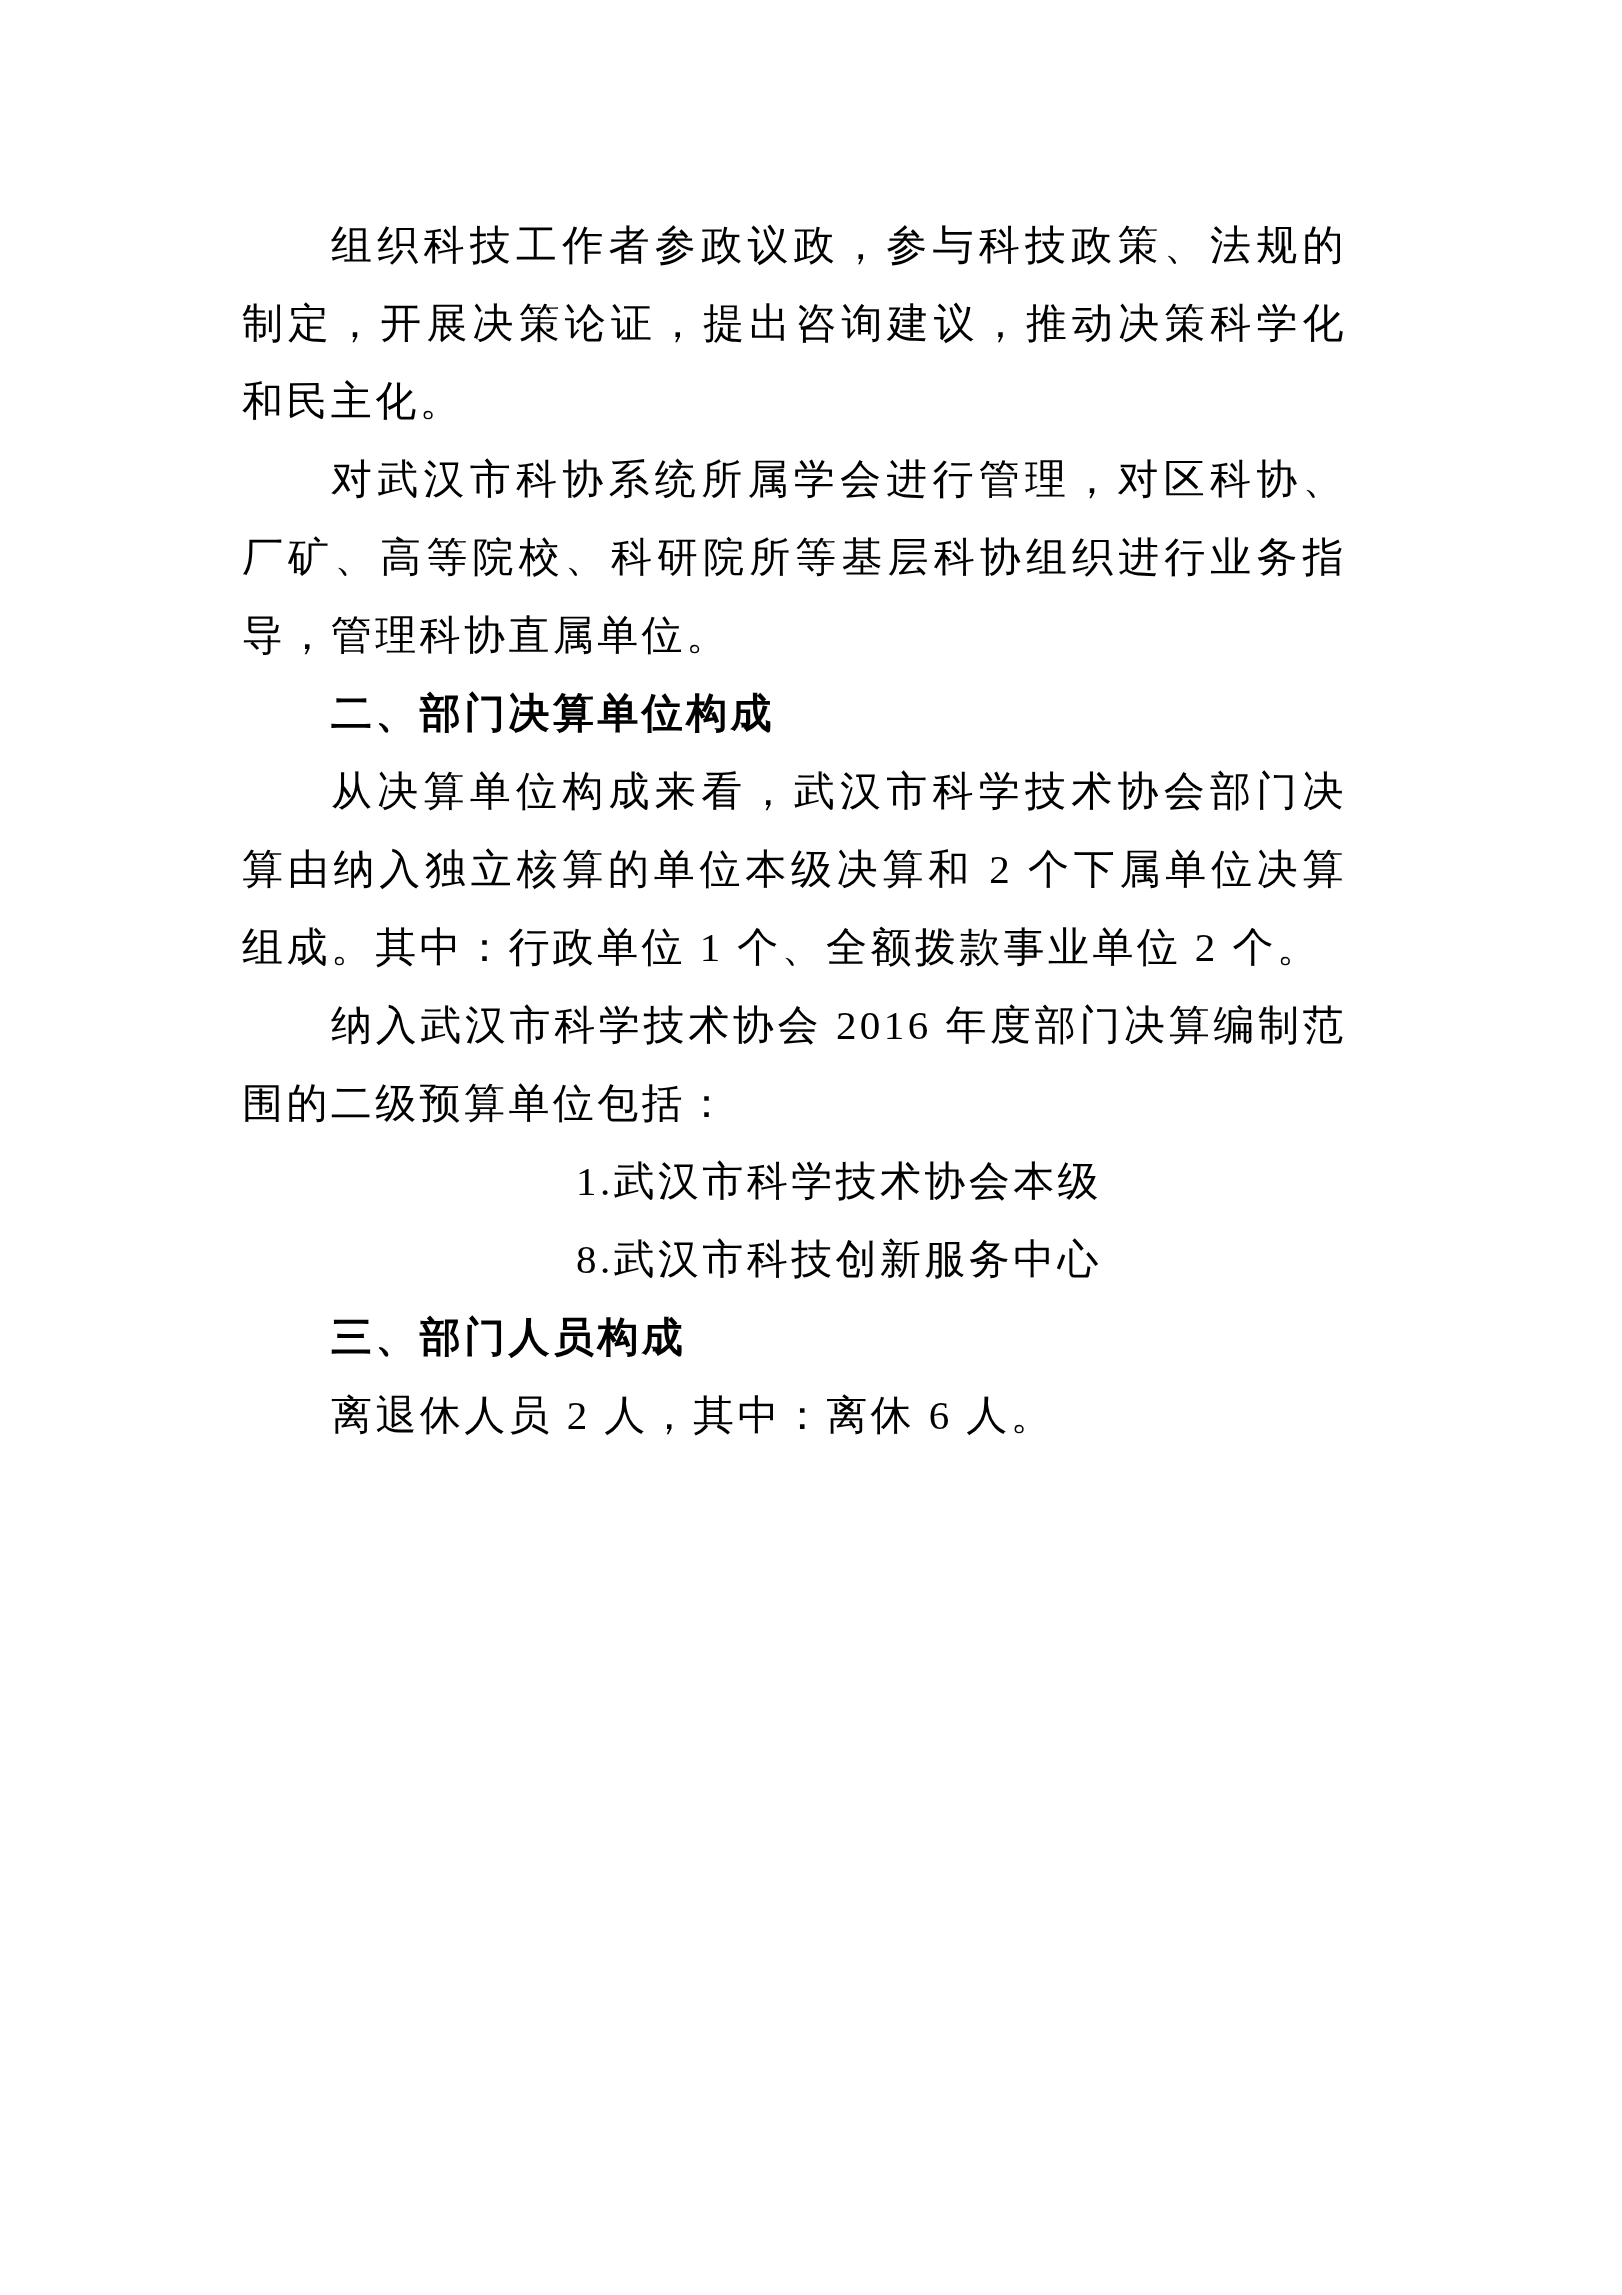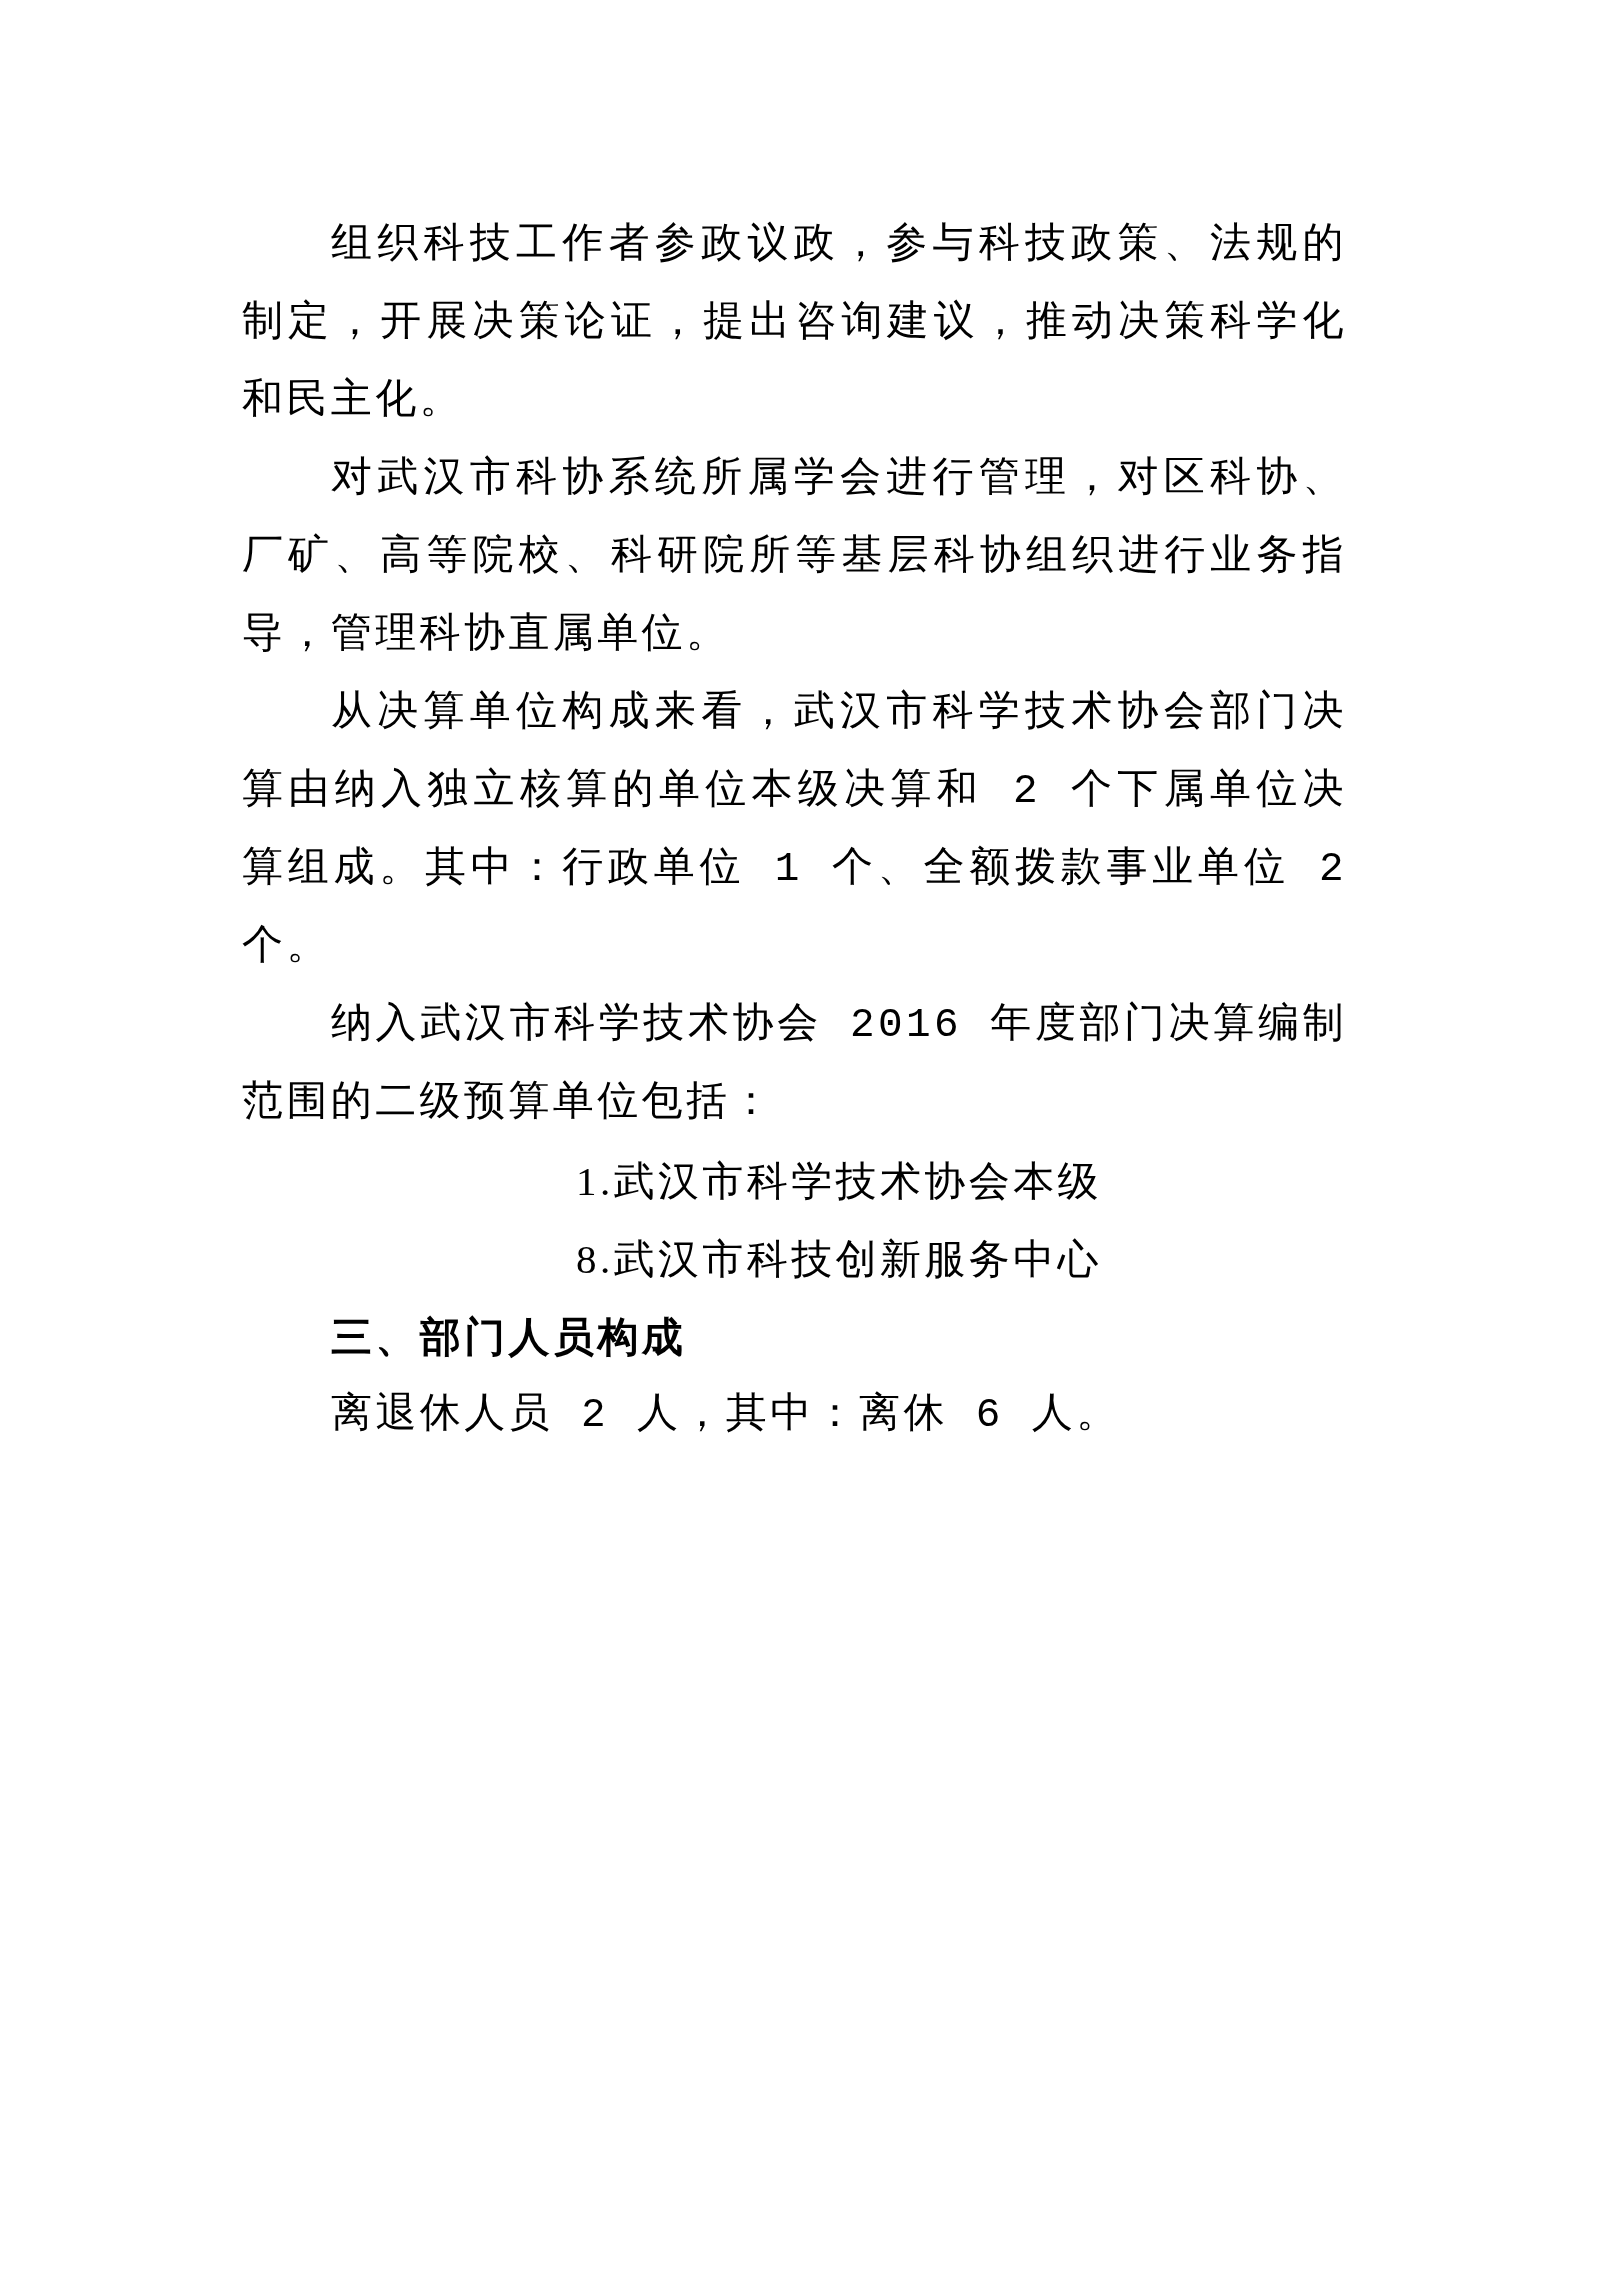--- a/index.html
+++ b/index.html
@@ -24,21 +24,21 @@
   .doc-body p {
     margin: 0;
     padding: 0;
     font-size: 41px;
     line-height: 78px;
     letter-spacing: 3.4px;
     text-indent: 89px;
     color: #000000;
   }
   p.body {
-    font-family: Liberation Mono, monospace;
+    font-family: Liberation Serif, serif;
     font-weight: 400;
     text-align: justify;
   }
   p.list-item {
     font-family: "Liberation Serif", "DejaVu Serif", serif;
     font-weight: 400;
     text-align: center;
   }
   p.heading {
     font-family: "Liberation Sans", "DejaVu Sans", sans-serif;
@@ -46,20 +46,21 @@
     text-align: left;
   }
 </style>
 </head>
 <body>
 
 <div class="page">
   <div class="doc-body">
       <p class="body">组织科技工作者参政议政，参与科技政策、法规的制定，开展决策论证，提出咨询建议，推动决策科学化和民主化。</p>
       <p class="body">对武汉市科协系统所属学会进行管理，对区科协、厂矿、高等院校、科研院所等基层科协组织进行业务指导，管理科协直属单位。</p>
+      <p class="heading">二、部门决算单位构成</p>
       <p class="body">从决算单位构成来看，武汉市科学技术协会部门决算由纳入独立核算的单位本级决算和 2 个下属单位决算组成。其中：行政单位 1 个、全额拨款事业单位 2 个。</p>
       <p class="body">纳入武汉市科学技术协会 2016 年度部门决算编制范围的二级预算单位包括：</p>
       <p class="list-item">1.武汉市科学技术协会本级</p>
       <p class="list-item">8.武汉市科技创新服务中心</p>
       <p class="heading">三、部门人员构成</p>
       <p class="body">离退休人员 2 人，其中：离休 6 人。</p>
     </div>
 </div>
 
 

